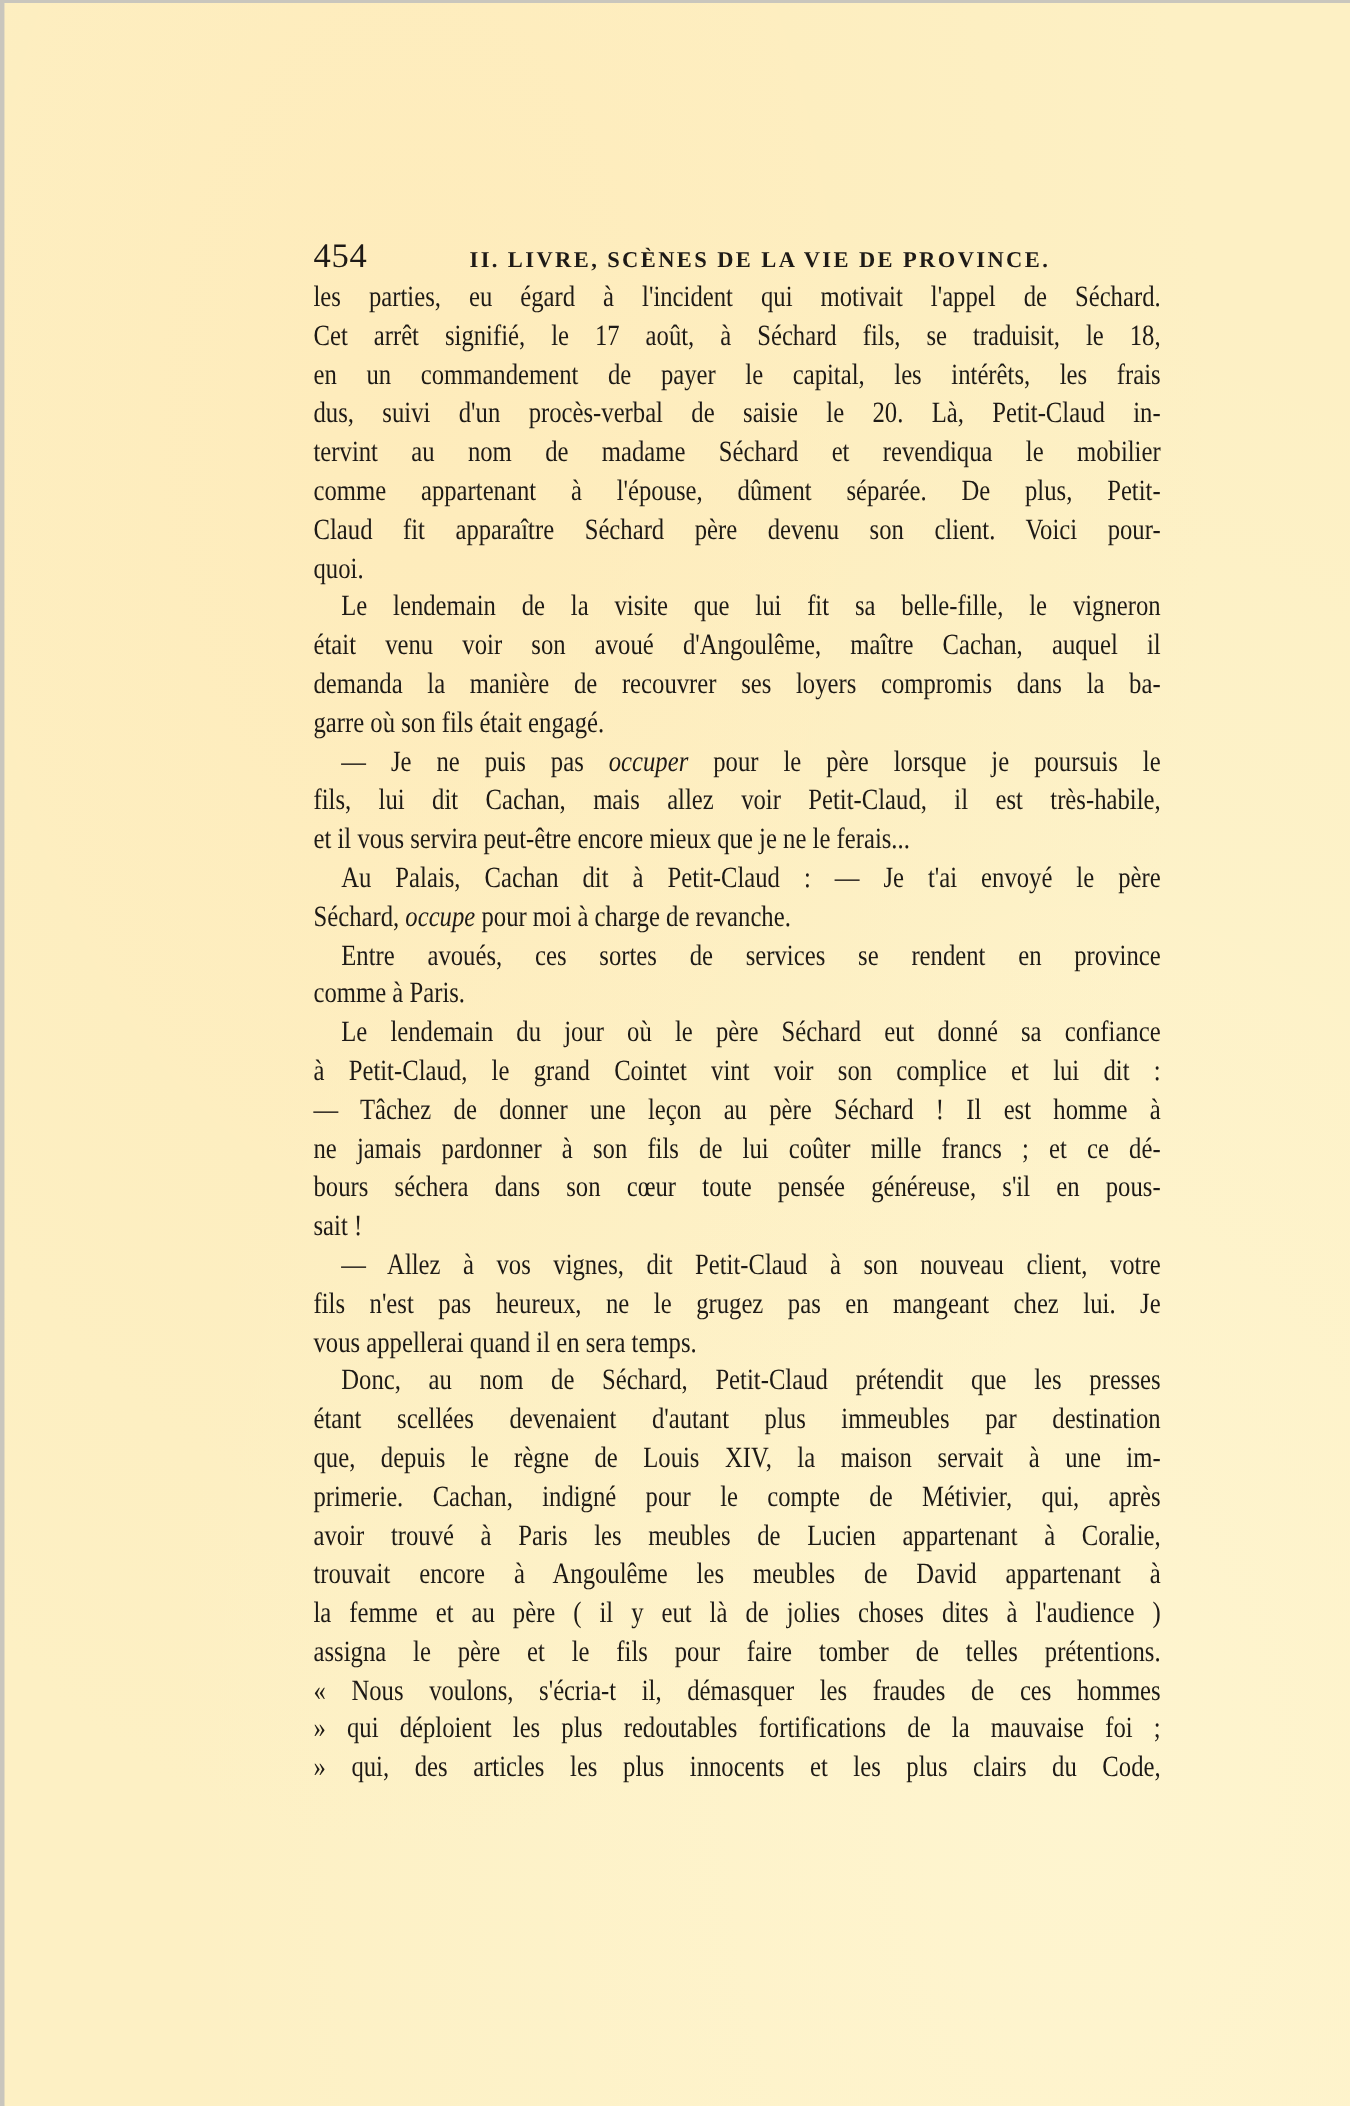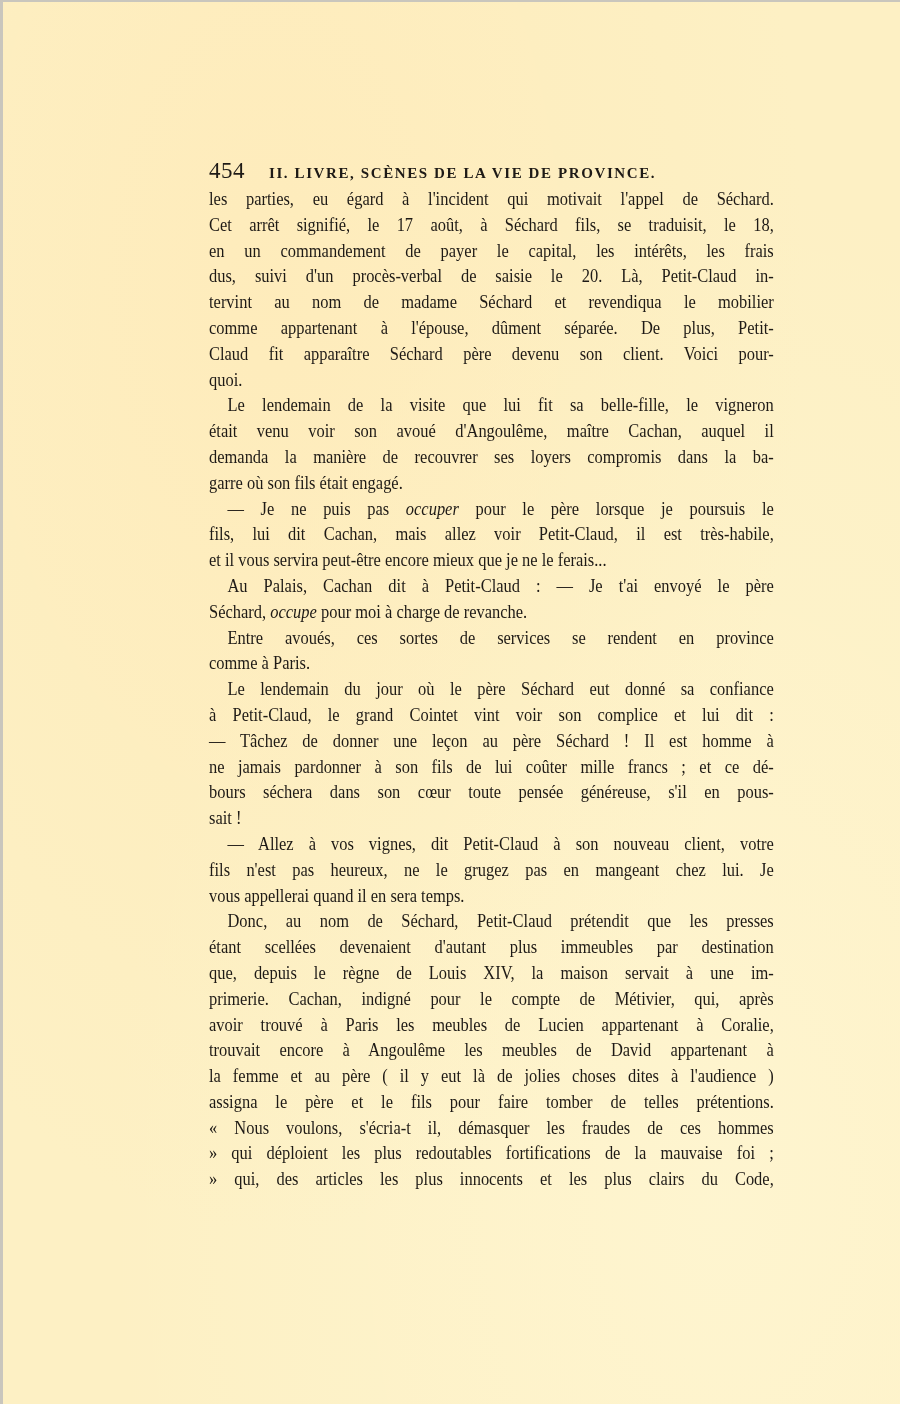--- a/index.html
+++ b/index.html
@@ -40,20 +40,21 @@
     .page-number {
       font-size: 23px;
       margin-right: 24px;
     }
     .head-title {
       font-size: 15px;
       font-weight: bold;
       letter-spacing: 1.6px;
       font-variant: small-caps;
       text-transform: uppercase;
+      margin-left: 44px;
     }
     .line {
       display: block;
       font-size: 19.6px;
       line-height: 25.8px;
       height: 25.8px;
       text-align: justify;
       text-align-last: justify;
       white-space: nowrap;
       transform: scaleX(0.84);

